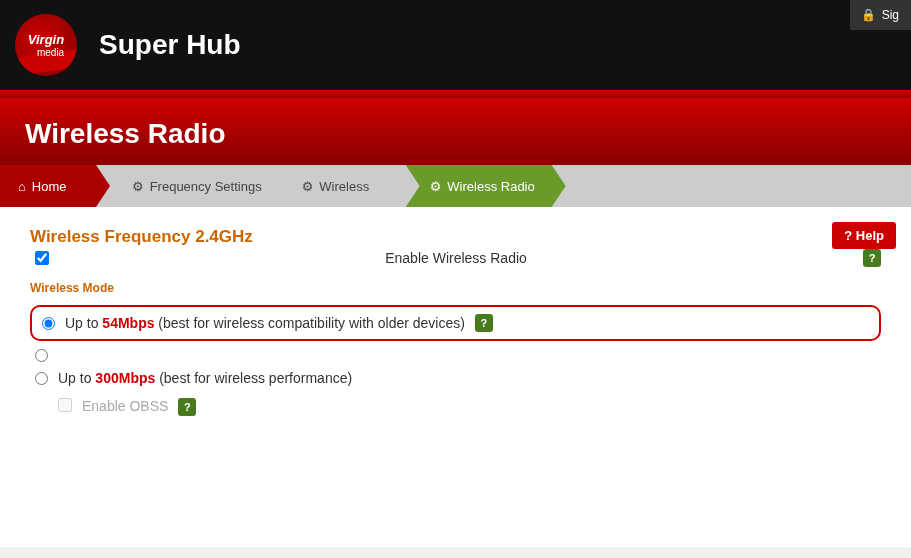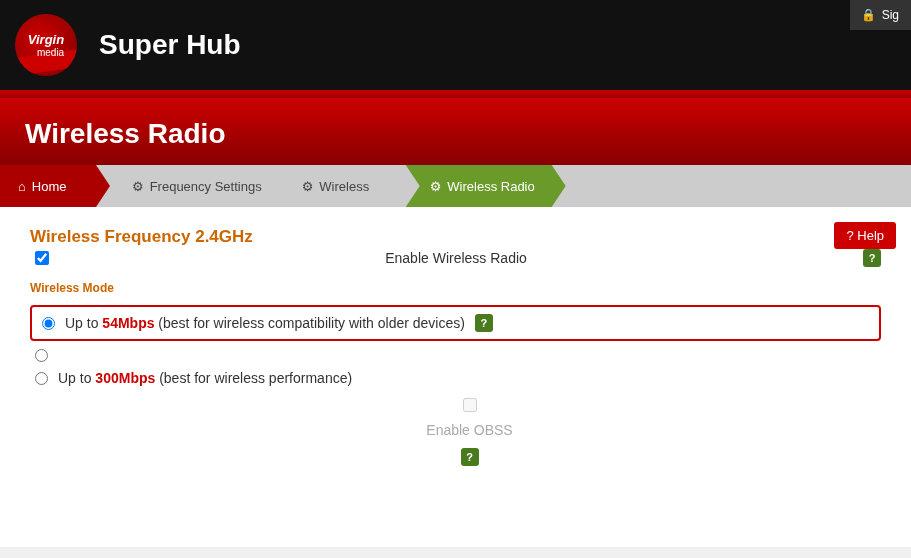--- a/index.html
+++ b/index.html
@@ -114,21 +114,21 @@
       position: absolute;
       top: 15px;
       right: 15px;
       background: #cc0000;
       color: white;
       border: none;
       padding: 6px 12px;
       font-size: 13px;
       cursor: pointer;
       border-radius: 3px;
-      font-weight: normal;
+      font-weight: bold;
       margin-left: 26px;
     }
 
     .section-title {
       color: #cc6600;
       font-size: 17px;
       font-weight: bold;
       margin-bottom: 2px;
     }
 
@@ -183,44 +183,42 @@
       display: flex;
       align-items: center;
       gap: 10px;
       padding: 0 5px;
     }
 
     .radio-row.selected-row {
       border: 2px solid #cc0000;
       padding: 7px 10px;
       background: white;
-      border-radius: 4px;
+      border-radius: 10px;
     }
 
     .radio-row input[type="radio"] {
       cursor: pointer;
     }
 
     .radio-row label {
       font-size: 14px;
       color: #333;
     }
 
     .radio-row label span.highlight {
       color: #cc0000;
       font-weight: bold;
     }
 
     .obss-row {
       display: flex;
-      align-items: center;
       gap: 10px;
       padding-left: 28px;
       margin-top: 4px;
-      flex-direction: column;
     }
     .obss-row input[type="checkbox"] {
       width: 14px;
       height: 14px;
     }
     .obss-row label {
       font-size: 14px;
       color: #aaa;
     }
   </style>

